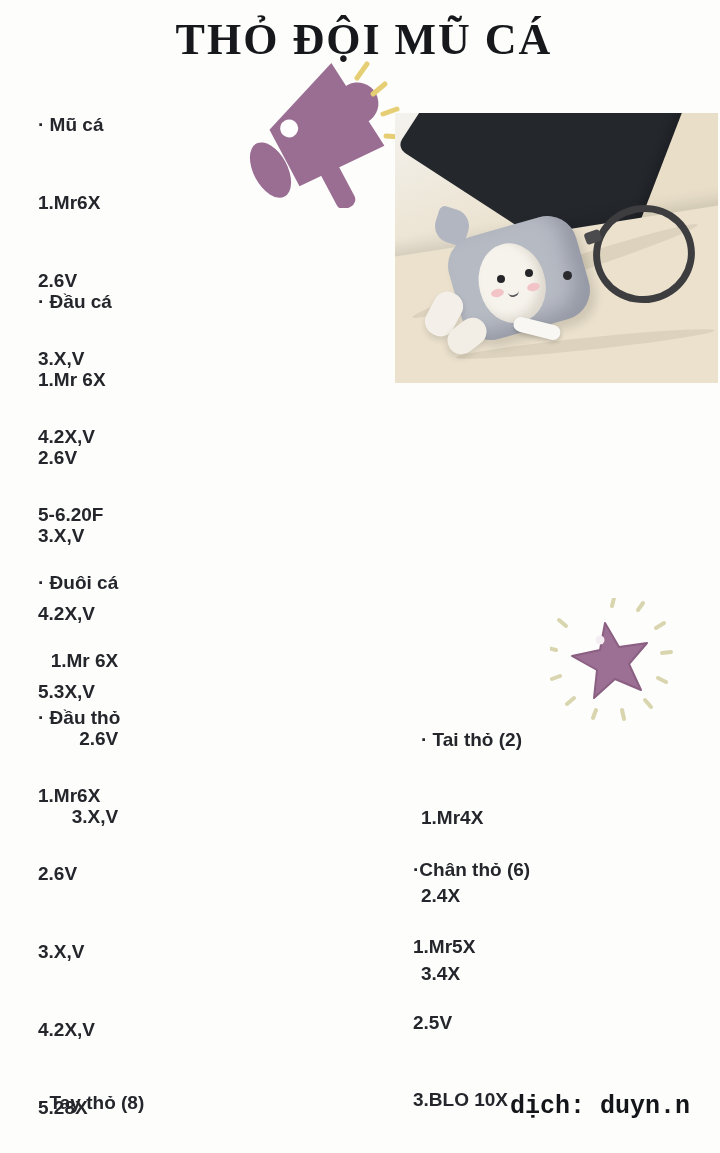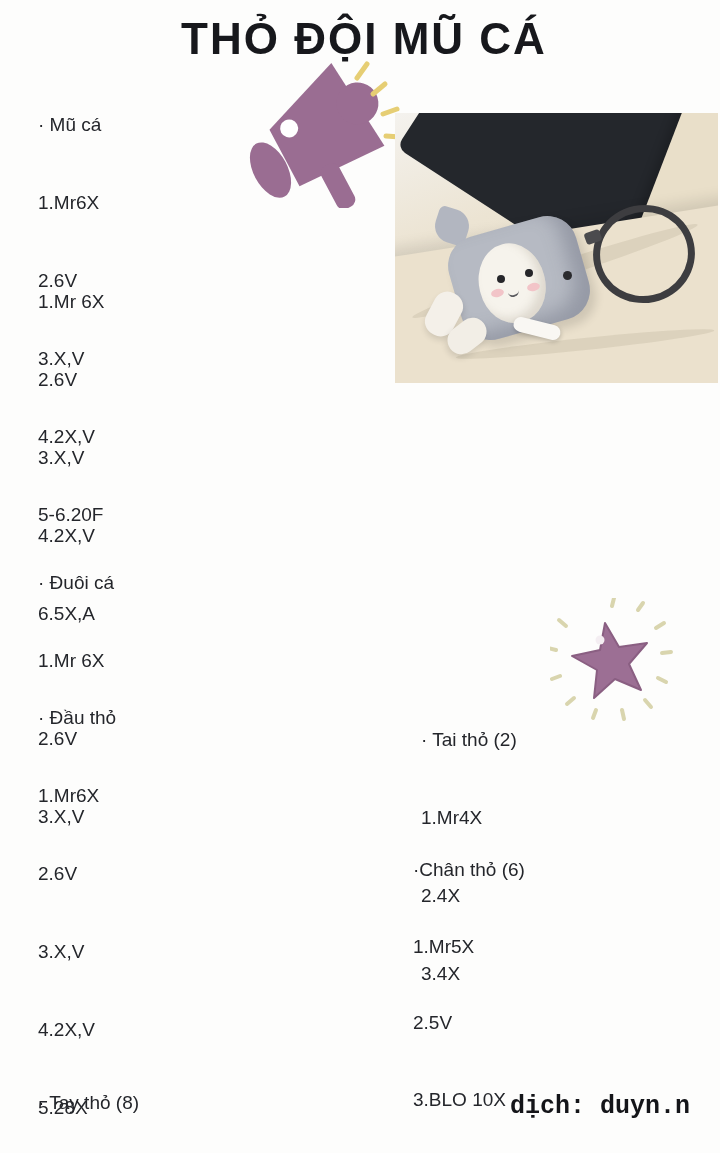--- a/index.html
+++ b/index.html
@@ -2,24 +2,24 @@
 <html><head>
 <meta charset="utf-8">
 <style>
   html,body{margin:0;padding:0;}
   body{
     width:720px;height:1153px;position:relative;background:#fdfdfc;
     font-family:"Liberation Sans",sans-serif;color:#24262b;overflow:hidden;
   }
   .page-title{
     position:absolute;left:0;right:0;top:14px;text-align:center;
-    font-family:Liberation Sans, sans-serif;
+    font-family:Liberation Serif, serif;
     font-size:44px;font-weight:700;letter-spacing:2px;color:#17181c;margin-left:8px;
   }
-  .sec{position:absolute;font-weight:400;font-size:19px;line-height:26px;white-space:pre;}
+  .sec{position:absolute;font-weight:700;font-size:19px;line-height:26px;white-space:pre;}
   .sec .hd{font-size:19px;}
   .note{
     white-space:normal;width:428px;font-size:17.5px;line-height:27px;margin:0;
   }
   .credit{
     position:absolute;top:1092px;right:30px;
     font-family:"Liberation Mono","DejaVu Sans Mono",monospace;
     font-size:25px;font-weight:700;color:#141519;
   }
   
@@ -122,28 +122,29 @@
 <div class="sec" style="left:38px;top:60px;">
   <div class="hd">· Mũ cá</div>
   <div>1.Mr6X</div>
   <div>2.6V</div>
   <div>3.X,V</div>
   <div>4.2X,V</div>
   <div>5-6.20F</div>
 </div>
 
 <div class="sec" style="left:38px;top:237px;">
+  <div class="hd">· Đầu cá</div>
   <div>1.Mr 6X</div>
   <div>2.6V</div>
   <div>3.X,V</div>
   <div>4.2X,V</div>
-  <div>6.5X,A</div>
-</div>
-
-<div class="sec" style="left:38px;top:518px;">
+  <div>5.3X,V</div>
+</div>
+
+<div class="sec" style="left:38px;top:518px;text-align:right;">
   <div class="hd">· Đuôi cá</div>
   <div>1.Mr 6X</div>
   <div>2.6V</div>
   <div>3.X,V</div>
 </div>
 
 <div class="sec" style="left:38px;top:653px;">
   <div class="hd">· Đầu thỏ</div>
   <div>1.Mr6X</div>
   <div>2.6V</div>

